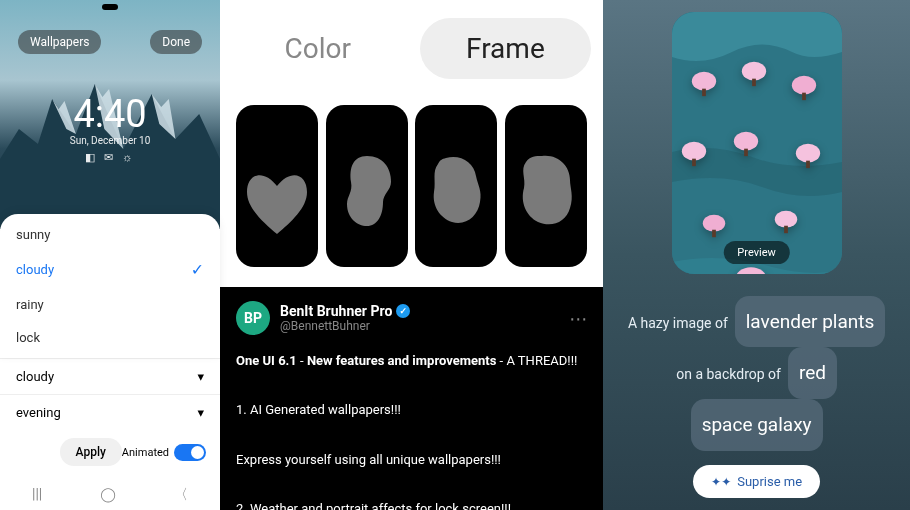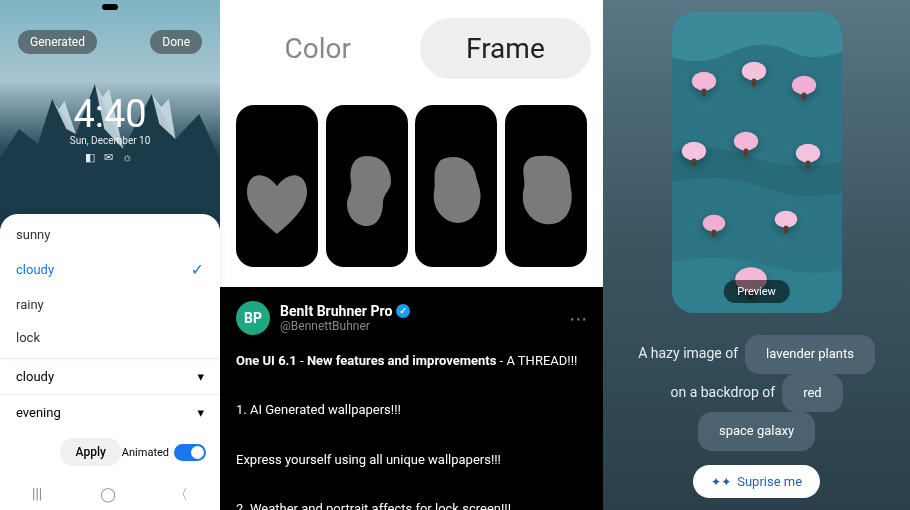--- a/index.html
+++ b/index.html
@@ -50,40 +50,40 @@
 .tw-bold { font-weight: 700; }
 
 
 .panel3 { width: 322px; height: 510px; position: relative; background: linear-gradient(180deg, #5a7583 0%, #3a5560 50%, #2a3f4a 100%); display: flex; flex-direction: column; align-items: center; padding: 12px 14px; color: #fff; overflow: hidden; }
 .phone-preview { width: 170px; height: 324px; border-radius: 22px; overflow: hidden; position: relative; background: linear-gradient(180deg, #2d6b7a 0%, #1f5260 40%, #357585 100%); }
 .water { position: absolute; inset: 0; }
 .tree { position: absolute; width: 28px; height: 28px; }
 .tree svg { width: 100%; height: 100%; filter: drop-shadow(0 3px 4px rgba(0,0,0,0.3)); }
 .preview-pill { position: absolute; bottom: 10px; left: 50%; transform: translateX(-50%); background: rgba(0,0,0,0.55); color: #fff; font-size: 11px; padding: 5px 14px; border-radius: 14px; cursor: pointer; }
 .prompt-text { margin-top: 22px; font-size: 14px; text-align: center; line-height: 2.2; color: #e6eef4; }
-.prompt-text span.chip { background: rgba(90,110,125,0.7); padding: 5px 21px; border-radius: 14px; font-size: 13px; color: #fff; cursor: pointer; display: inline-block; }
+.prompt-text span.chip { background: rgba(90,110,125,0.7); padding: 5px 11px; border-radius: 14px; font-size: 19px; color: #fff; cursor: pointer; display: inline-block; }
 .surprise-btn { margin-top: 14px; background: #fff; color: #2a5da8; border: none; padding: 9px 18px; border-radius: 20px; font-size: 13px; cursor: pointer; display: flex; align-items: center; gap: 6px; }
 .sparkle { font-size: 12px; }
 </style>
 </head>
 <body>
 
 <div class="panel1">
   <div class="wallpaper-preview">
     <div class="notch"></div>
     <div class="mountains">
       <svg viewBox="0 0 232 190" preserveAspectRatio="none">
         <path d="M0,120 L20,90 L40,105 L55,60 L80,95 L100,45 L130,110 L160,55 L185,100 L210,75 L232,120 L232,190 L0,190 Z" fill="#1b3b4a"></path>
         <path d="M55,60 L62,70 L68,62 L80,95 L70,90 L55,60 Z" fill="#d0e0e8" opacity="0.85"></path>
         <path d="M100,45 L108,58 L115,50 L130,110 L110,90 L100,45 Z" fill="#d0e0e8" opacity="0.85"></path>
         <path d="M160,55 L170,68 L178,60 L185,100 L168,85 L160,55 Z" fill="#d0e0e8" opacity="0.85"></path>
       </svg>
     </div>
     <div class="top-pills">
-      <div class="pill">Generated</div>
+      <div class="pill">Wallpapers</div>
       <div class="pill">Done</div>
     </div>
     <div class="clock-block">
       <div class="clock-time">4:40</div>
       <div class="clock-date">Sun, December 10</div>
       <div class="clock-icons">◧ ✉ ☼</div>
     </div>
   </div>
 
   <div class="weather-menu">

